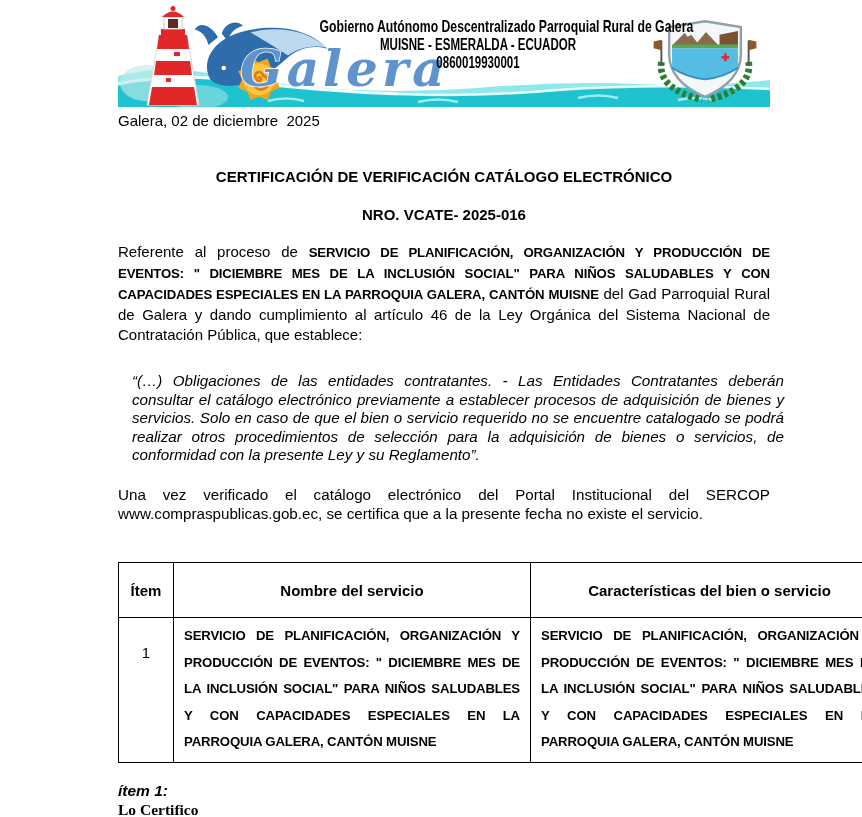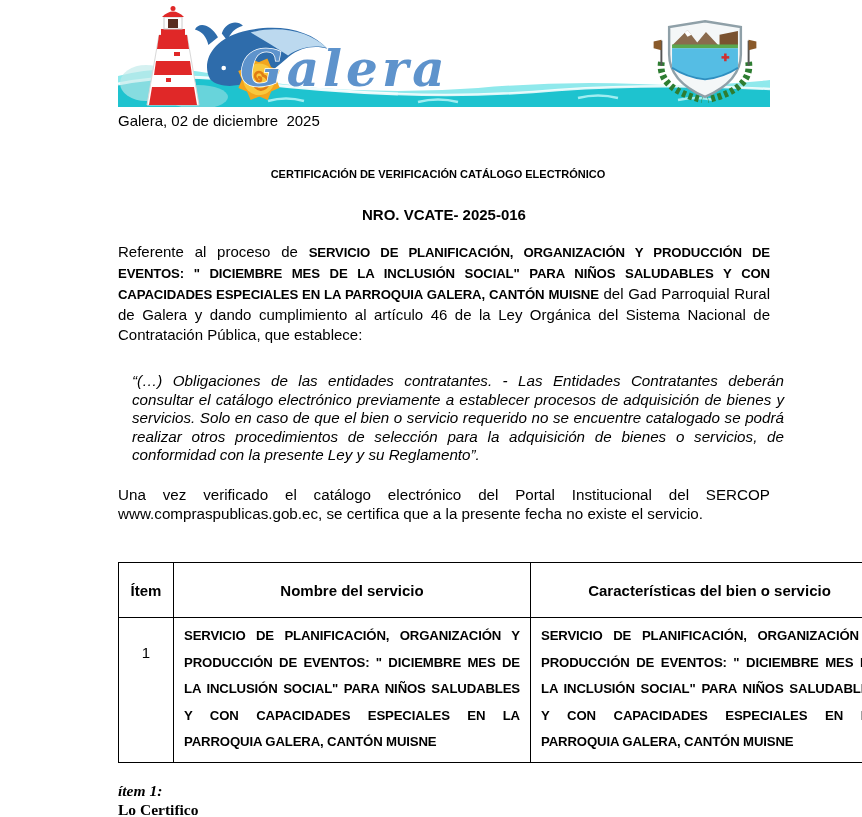--- a/index.html
+++ b/index.html
@@ -9,41 +9,41 @@
   }
   .abs{position:absolute;}
   
   .org-lines{left:258px;top:17px;width:440px;text-align:center;}
   .org-line{font-weight:bold;white-space:nowrap;transform:scaleX(0.72);transform-origin:50% 50%;}
   .org-line1{font-size:17px;line-height:19px;}
   .org-line2{font-size:16px;line-height:18px;}
   .org-line3{font-size:16px;line-height:17px;}
   
   .date-line{left:118px;top:112px;font-size:15px;white-space:pre;}
-  .doc-title{left:112px;top:168px;width:652px;text-align:center;font-size:11px;font-weight:bold;}
+  .doc-title{left:118px;top:168px;width:652px;text-align:center;font-size:15px;font-weight:bold;}
   .doc-subtitle{left:118px;top:206px;width:652px;text-align:center;font-size:15px;font-weight:bold;}
   .para{left:118px;width:652px;text-align:justify;font-size:15px;line-height:20px;}
   .bold-cond{font-weight:bold;font-size:13.2px;letter-spacing:-0.15px;}
   .para-quote{left:132px;top:372px;width:652px;text-align:justify;font-style:italic;font-size:15.2px;line-height:18.6px;}
   .para-verif{left:118px;top:486px;width:652px;text-align:justify;font-size:15.2px;line-height:18.5px;}
   
   .svc-table{left:118px;top:562px;}
   table{border-collapse:collapse;table-layout:fixed;width:727px;}
   th,td{border:1.5px solid #000;}
   th{height:54px;font-size:15px;font-weight:bold;text-align:center;padding:0 10px;vertical-align:middle;}
   th.c-item{width:54px;text-align:center;padding:0;}
   th.c-nom{width:336px;}
   th.c-car{width:337px;}
   td{vertical-align:top;}
   td.cell-item{text-align:center;font-size:15px;padding-top:26px;}
   td.cell-svc{font-weight:bold;font-size:13.2px;letter-spacing:-0.15px;line-height:26.5px;
     text-align:justify;padding:5px 10px 6px 10px;height:132px;}
   
   .foot-note{left:118px;top:762px;width:700px;font-family:"Liberation Serif",serif;font-size:15.5px;white-space:pre;}
-  .foot-item{left:118px;top:782px;font-family:Liberation Serif, serif;font-size:15.5px;font-weight:bold;font-style:italic;}
+  .foot-item{left:118px;top:782px;font-family:Liberation Sans, sans-serif;font-size:15.5px;font-weight:bold;font-style:italic;}
   .foot-cert{left:118px;top:801px;font-family:"Liberation Serif",serif;font-size:15.5px;font-weight:bold;}
   svg{display:block;}
 </style>
 </head>
 <body>
 
 <div class="page">
 
   <div class="abs" style="left:118px;top:60px;width:652px;height:47px;">
     <svg width="652" height="47" viewBox="0 0 652 47" preserveAspectRatio="none">
@@ -112,20 +112,25 @@
       <path d="M50,40 m0,-3 a3,3 0 1,1 -3,3 a6,6 0 1,1 9,-6 a11,11 0 1,1 -14,11" fill="none" stroke-width="4" stroke-linecap="round" stroke="#e07c14"></path>
     </svg>
   </div>
 
   <div class="abs" style="left:236px;top:36px;width:340px;height:62px;">
     <svg width="340" height="62" viewBox="0 0 340 62">
       <text x="4" y="50" font-family="DejaVu Serif, serif" font-style="italic" font-weight="bold" font-size="50" letter-spacing="4" stroke="#ffffff" stroke-width="1.4" paint-order="stroke" fill="#5e93cc">Galera</text>
     </svg>
   </div>
 
+  <div class="abs org-lines">
+    <div class="org-line org-line1">Gobierno Autónomo Descentralizado Parroquial Rural de Galera</div>
+    <div class="org-line org-line2">MUISNE - ESMERALDA - ECUADOR</div>
+    <div class="org-line org-line3">0860019930001</div>
+  </div>
 
   <div class="abs date-line">Galera, 02 de diciembre  2025</div>
 
   <div class="abs doc-title">CERTIFICACIÓN DE VERIFICACIÓN CATÁLOGO ELECTRÓNICO</div>
   <div class="abs doc-subtitle">NRO. VCATE- 2025-016</div>
 
   <div class="abs para" style="top:242px;">
     <span>Referente al proceso de  </span><span class="bold-cond">SERVICIO DE PLANIFICACIÓN, ORGANIZACIÓN Y PRODUCCIÓN DE EVENTOS: " DICIEMBRE MES DE LA INCLUSIÓN SOCIAL" PARA NIÑOS SALUDABLES Y CON CAPACIDADES ESPECIALES EN LA PARROQUIA GALERA, CANTÓN MUISNE</span><span> del Gad Parroquial Rural de Galera y dando cumplimiento al artículo 46 de la Ley Orgánica del Sistema Nacional de Contratación Pública, que establece:</span>
   </div>
 

